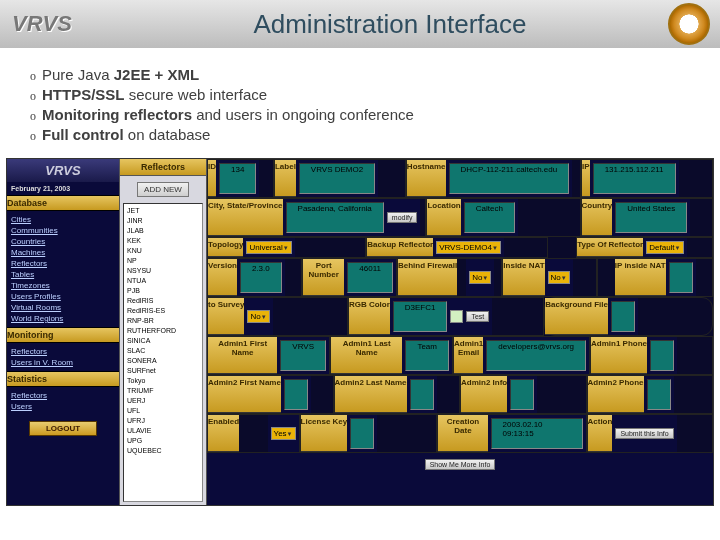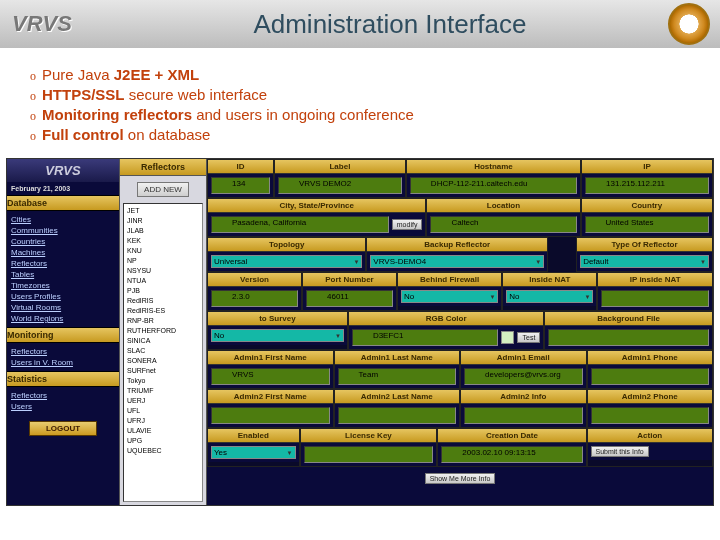--- a/index.html
+++ b/index.html
@@ -2,45 +2,45 @@
 <html><head>
 <meta charset="utf-8">
 <style>
   *{box-sizing:border-box;margin:0;padding:0;font-family:Arial,Helvetica,sans-serif}
   body{width:720px;height:540px;background:#fff;overflow:hidden}
   .slide{width:720px;height:540px;position:relative}
   .topbar{height:48px;background:linear-gradient(#e6e6e6,#bcbcbc);display:flex;align-items:center;padding:0 12px;position:relative}
   .logo{font-weight:bold;font-style:italic;font-size:22px;color:#777;text-shadow:1px 1px 0 #fff}
   .title{flex:1;text-align:center;font-size:26px;color:#2f4d5f}
   .seal{width:42px;height:42px;border-radius:50%;background:radial-gradient(circle,#fff 35%,#e0a64a 36%,#d08a20 55%,#b06a00 70%);border:2px solid #a07010;position:absolute;right:10px;top:3px}
-  .bullets{padding:18px 30px 12px 30px;font-size:15px;color:#c2410c}
+  .bullets{padding:18px 30px 12px 30px;font-size:15px;color:#404040}
   .bullets li{list-style:none;margin-bottom:2px}
   .bullets .o{font-family:serif;font-size:12px;margin-right:6px}
   .bold{font-weight:bold}
   .app{margin:0 6px 6px 6px;border:1px solid #333;background:#0a0a2a;height:348px;display:flex;font-size:8px;color:#fff}
   .sidebar{width:112px;background:#0a0a3a;display:flex;flex-direction:column}
   .sbhead{background:linear-gradient(#3a3a7a,#1a1a4a);padding:4px;text-align:center}
   .sblogo{font-weight:bold;font-style:italic;font-size:13px;color:#ccd}
   .sbdate{font-size:7px;padding:3px 4px;color:#ddd;font-weight:bold}
   .sbsection{background:linear-gradient(#e6c560,#c79a20);color:#3a2a00;font-weight:bold;padding:2px 0;font-size:9px;border-top:1px solid #000;border-bottom:1px solid #000}
   .sblist{padding:3px 4px}
   .sblink{color:#bcd0ff;text-decoration:underline;font-size:8px;display:block;line-height:11px;cursor:pointer}
   .logout{margin:6px auto 4px auto;background:linear-gradient(#e8cc70,#cc9a20);border:1px solid #5a3a00;color:#3a1a00;font-weight:bold;font-size:8px;padding:2px 6px;width:68px;text-align:center;cursor:pointer}
   .mid{width:88px;background:#d8d8e0;border-left:1px solid #555;border-right:1px solid #555;display:flex;flex-direction:column}
   .midhead{background:linear-gradient(#e6c560,#c79a20);color:#3a2a00;font-weight:bold;text-align:center;padding:3px 0;font-size:9px;border-bottom:1px solid #555}
   .addnew{margin:6px auto;background:linear-gradient(#f0f0f0,#cfcfcf);border:1px solid #777;color:#333;font-size:8px;padding:2px 6px;cursor:pointer}
   .reflist{flex:1;background:#fff;margin:0 3px 3px 3px;border:1px inset #888;overflow:hidden;color:#000;padding:2px 3px}
   .reflist div{line-height:10px;font-size:7px;cursor:pointer}
   .main{flex:1;display:flex;flex-direction:column}
   .row{display:flex}
-  .cell{flex:1;border:1px solid #222;display:flex;flex-direction:column}
+  .cell{flex:1;border:1px solid #222;display:flex;flex-direction:row}
   .lbl{background:linear-gradient(#e6c560,#c79a20);color:#3a2a00;font-weight:bold;text-align:center;padding:2px 0;font-size:8px;border-bottom:1px solid #333}
   .val{background:#0a0a3a;padding:3px;display:flex;gap:3px;align-items:center}
-  .inp{background:#4d7c0f;border:1px inset #888;color:#000;font-size:8px;padding:1px 20px;flex:1;height:17px}
-  .sel{background:#14b8a6;border:1px solid #888;color:#000;font-size:8px;padding:0 2px;flex:1;height:13px;display:flex;align-items:center;justify-content:space-between}
+  .inp{background:#0f766e;border:1px inset #888;color:#000;font-size:8px;padding:1px 11px;flex:1;height:31px}
+  .sel{background:#eab308;border:1px solid #888;color:#000;font-size:8px;padding:0 2px;flex:1;height:13px;display:flex;align-items:center;justify-content:space-between}
   .sel::after{content:"▼";font-size:6px;color:#333}
   .btn{background:linear-gradient(#f0f0f0,#c8c8c8);border:1px solid #777;color:#222;font-size:7px;padding:1px 4px;cursor:pointer}
   .color-sw{width:13px;height:13px;background:#d3efc1;border:1px solid #888}
   .footer{background:#0a0a3a;flex:1;display:flex;justify-content:center;align-items:flex-start;padding-top:6px}
 </style>
 </head>
 <body>
 <div class="slide">
 
 <div class="topbar">
@@ -190,21 +190,21 @@
             <div class="val">
               <div class="inp">2.3.0</div>
             </div>
           </div>
           <div class="cell" style="flex: 0.9 1 0%;">
             <div class="lbl">Port Number</div>
             <div class="val">
               <div class="inp">46011</div>
             </div>
           </div>
-          <div class="cell" style="flex: 1 1 0%;">
+          <div class="cell" style="flex: 1 1 0%; gap: 9px;">
             <div class="lbl">Behind Firewall</div>
             <div class="val">
               <div class="sel">No</div>
             </div>
           </div>
           <div class="cell" style="flex: 0.9 1 0%;">
             <div class="lbl">Inside NAT</div>
             <div class="val">
               <div class="sel">No</div>
             </div>
@@ -224,21 +224,21 @@
             </div>
           </div>
           <div class="cell" style="flex: 1.4 1 0%;">
             <div class="lbl">RGB Color</div>
             <div class="val">
               <div class="inp">D3EFC1</div>
               <div class="color-sw"></div>
               <div class="btn">Test</div>
             </div>
           </div>
-          <div class="cell" style="flex: 1.2 1 0%;">
+          <div class="cell" style="flex: 1.2 1 0%; border-radius: 11px;">
             <div class="lbl">Background File</div>
             <div class="val">
               <div class="inp"></div>
             </div>
           </div>
         </div>
         <div class="row">
           <div class="cell">
             <div class="lbl">Admin1 First Name</div>
             <div class="val">
@@ -284,21 +284,21 @@
             </div>
           </div>
           <div class="cell">
             <div class="lbl">Admin2 Phone</div>
             <div class="val">
               <div class="inp"></div>
             </div>
           </div>
         </div>
         <div class="row">
-          <div class="cell" style="flex: 0.8 1 0%;">
+          <div class="cell" style="flex: 0.8 1 0%; justify-content: space-between;">
             <div class="lbl">Enabled</div>
             <div class="val">
               <div class="sel">Yes</div>
             </div>
           </div>
           <div class="cell" style="flex: 1.2 1 0%;">
             <div class="lbl">License Key</div>
             <div class="val">
               <div class="inp"></div>
             </div>

